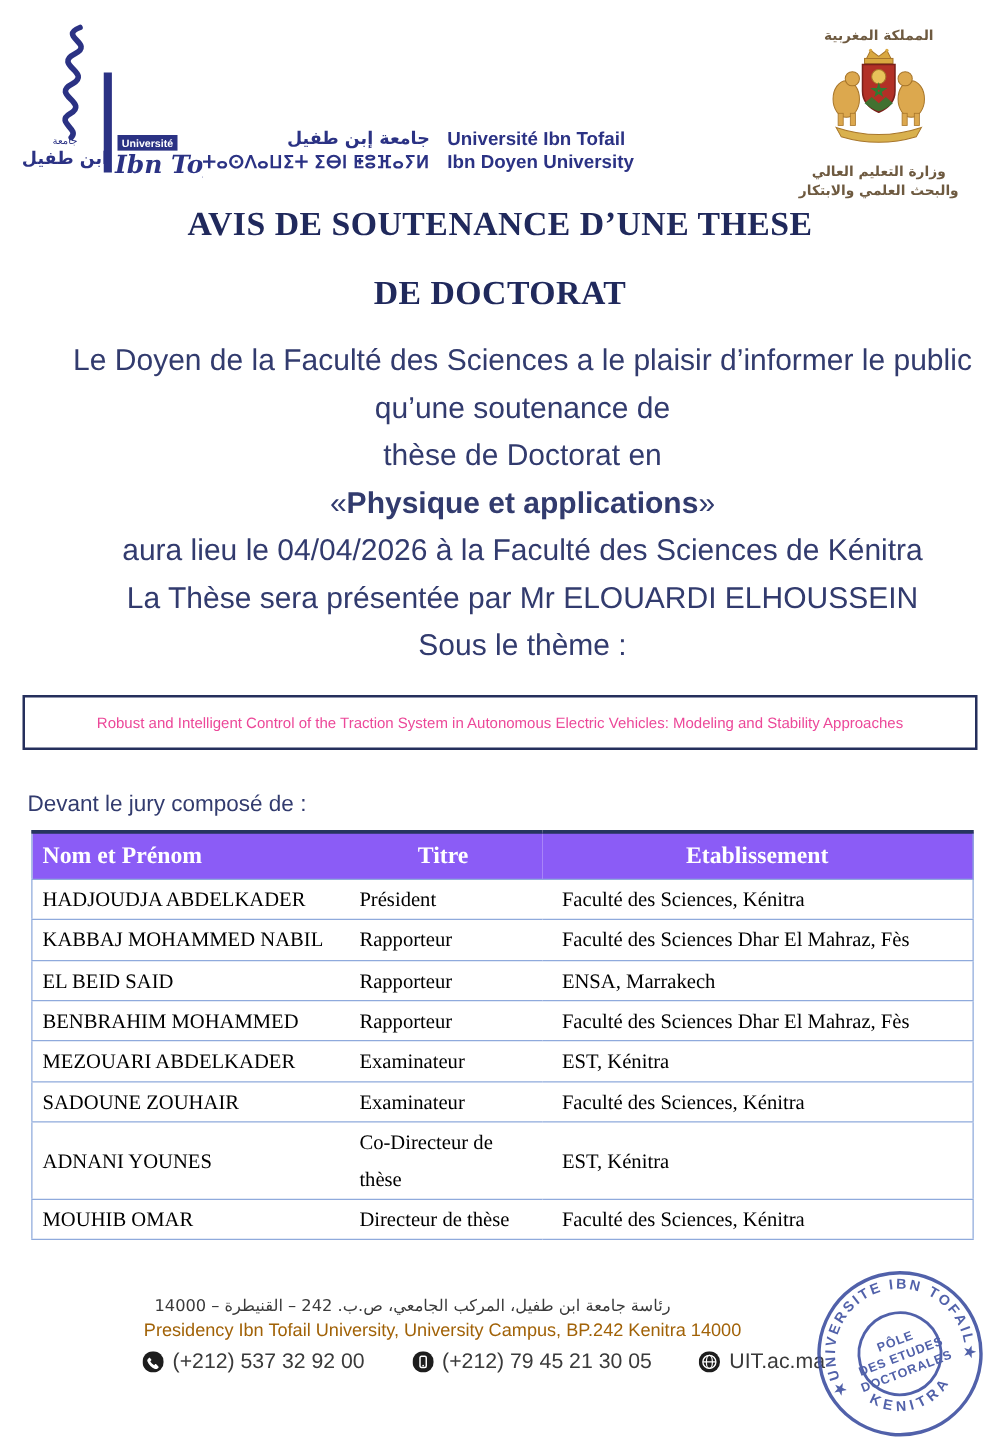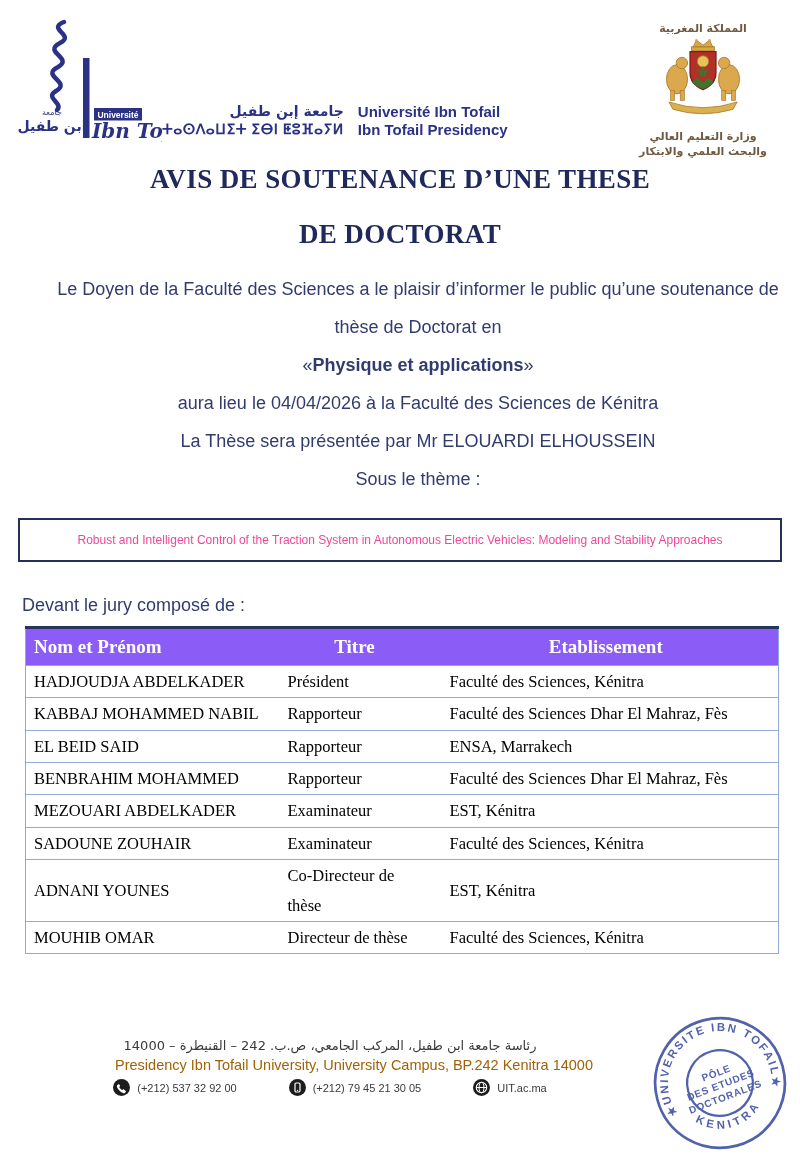--- a/index.html
+++ b/index.html
@@ -18,42 +18,42 @@
   .logo-fr { font-weight:bold; font-size:15px; color:#2b3284; }
   .logo-tif { font-family:Liberation Sans, sans-serif; font-size:14px; font-weight:bold; color:#2b3284; letter-spacing:.5px; }
   .logo-en { font-weight:bold; font-size:15px; color:#2b3284; }
   .emblem { width:170px; text-align:center; padding-top:6px; }
   .emblem-kingdom { font-family:"DejaVu Sans", sans-serif; font-size:11px; font-weight:bold; color:#6e5a40; }
   .emblem-ministry { font-family:"DejaVu Sans", sans-serif; font-size:11px; font-weight:bold; color:#6e5a40; line-height:1.35; margin-top:11px; }
   
   .main-title { text-align:center; font-family:"Liberation Serif", serif; font-weight:bold; color:#20295c; font-size:27px; letter-spacing:.4px; margin-top:14px; line-height:1.0; }
   .main-title .t2 { display:block; margin-top:28px; }
   
-  .intro { margin-top:22px; text-align:center; font-size:18px; color:#323b6e; line-height:38px;padding-left:36px; }
+  .intro { margin-top:22px; text-align:center; font-size:24px; color:#323b6e; line-height:38px;padding-left:36px; }
   .intro .b { font-weight:bold; }
   
   .thesis-box { margin:20px 18px 0 18px; border:2.5px solid #252f5c; padding:7px 16px; }
   .thesis-box p { text-align:center; font-size:12px; font-weight:normal; color:#ec4899; line-height:26px; }
   
   .jury-label { margin:33px 0 0 22px; font-size:18px; color:#323b6e; }
   table.jury { border-collapse:collapse; margin:10px 0 0 25px; width:753px; table-layout:fixed;
     font-family:"Liberation Serif", serif; font-size:16.5px; color:#000; border:1px solid #8faadc; }
   table.jury col.c1{ width:250px; } table.jury col.c2{ width:158px; } table.jury col.c3{ width:345px; }
   table.jury thead th { background:#8b5cf6; color:#ffffff; font-size:19px; font-weight:bold;
     border-top:3px solid #26355f; border-bottom:1px solid #8faadc; padding:7px 4px; }
   table.jury thead th.h1 { text-align:left; padding-left:8px; }
   table.jury td { border-bottom:1px solid #8faadc; vertical-align:middle; line-height:1.78; padding-top:1px; padding-bottom:1px; }
   table.jury td.name { padding-left:8px; padding-right:6px; }
   table.jury td.title { padding-left:12px; padding-right:4px; }
   table.jury td.inst { padding-left:16px; padding-right:4px; }
   
   .footer { position:absolute; left:0; top:1038px; width:660px; text-align:center; color:#3c3c3c; }
   .addr-ar { font-family:"DejaVu Sans", sans-serif; font-size:13px; direction:rtl; color:#3a3a3a; }
   .addr-en { font-size:14.5px; margin-top:4px; color:#a16207;margin-left:48px; }
-  .contacts { display:flex; justify-content:center; align-items:center; gap:52px; margin-top:6px; font-size:11px; color:#3a3a3a; }
+  .contacts { display:flex; justify-content:flex-end; align-items:center; gap:38px; margin-top:6px; font-size:17px; color:#3a3a3a; }
   .contact { display:flex; align-items:center; gap:7px; }
   .contact svg { display:block; }
   
   .stamp { position:absolute; left:642px; top:1010px; width:156px; height:146px; transform:rotate(-15deg); opacity:.9; }
   .stamp text { fill:#3f51a1; }
   .stamp .ring { font-family:"Liberation Sans", sans-serif; font-weight:bold; font-size:12.5px; letter-spacing:2.2px; }
   .stamp .ken { font-family:"Liberation Sans", sans-serif; font-weight:bold; font-size:12.5px; letter-spacing:4px; }
   .stamp .inner { font-family:"Liberation Sans", sans-serif; font-weight:bold; font-size:11px; letter-spacing:.8px; text-anchor:middle; }
 </style>
 </head>
@@ -69,21 +69,21 @@
         <text x="40" y="115" font-family="DejaVu Sans, sans-serif" font-size="14" font-weight="bold" fill="#2b3284" text-anchor="middle">ابن طفيل</text>
         <rect x="71" y="42" width="6.5" height="80" fill="#2b3284"></rect>
         <rect x="82" y="92" width="48" height="12.5" fill="#2b3284"></rect>
         <text x="106" y="101.5" font-family="Liberation Sans, sans-serif" font-size="8.5" font-weight="bold" fill="#ffffff" text-anchor="middle">Université</text>
         <text x="80" y="122" font-family="DejaVu Serif, serif" font-style="italic" font-weight="bold" font-size="20" fill="#2b3284">Ibn Tofail</text>
       </svg>
       <div class="logo-grid">
         <div class="logo-ar">جامعة إبن طفيل</div>
         <div class="logo-fr">Université Ibn Tofail</div>
         <div class="logo-tif">ⵜⴰⵙⴷⴰⵡⵉⵜ ⵉⴱⵏ ⵟⵓⴼⴰⵢⵍ</div>
-        <div class="logo-en">Ibn Tofail Presidency</div>
+        <div class="logo-en">Ibn Doyen University</div>
       </div>
     </div>
 
     <div class="emblem">
       <div class="emblem-kingdom">المملكة المغربية</div>
       <svg width="140" height="78" viewBox="0 0 140 96" style="margin-top:2px;">
 
         <g>
           <rect x="56" y="12" width="28" height="5" fill="#d9a840" stroke="#a8762a" stroke-width="1"></rect>
           <path d="M58,12 L62,4 L70,10 L78,4 L82,12 Z" fill="#d9a840" stroke="#a8762a" stroke-width="1"></path>

